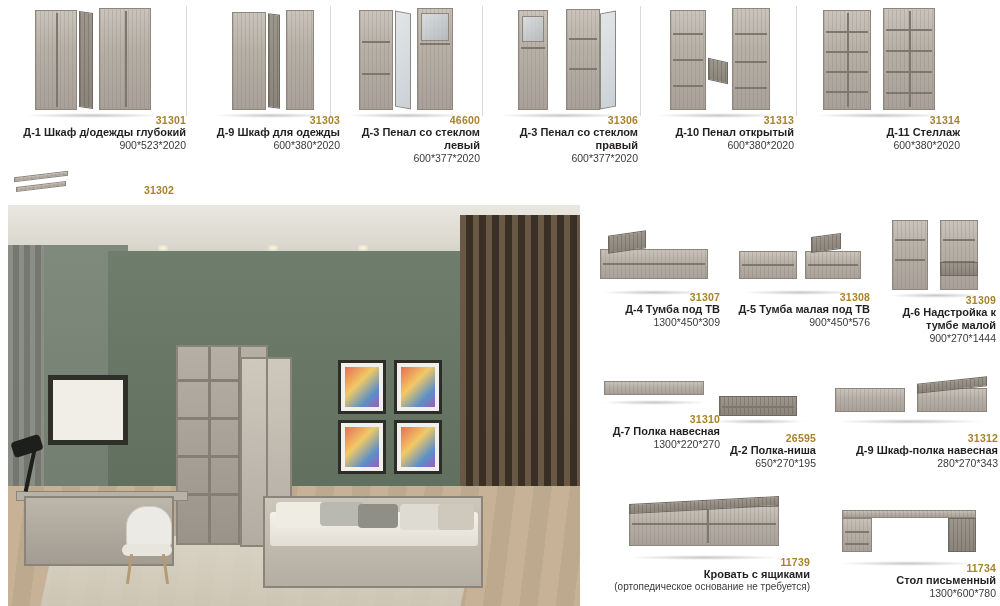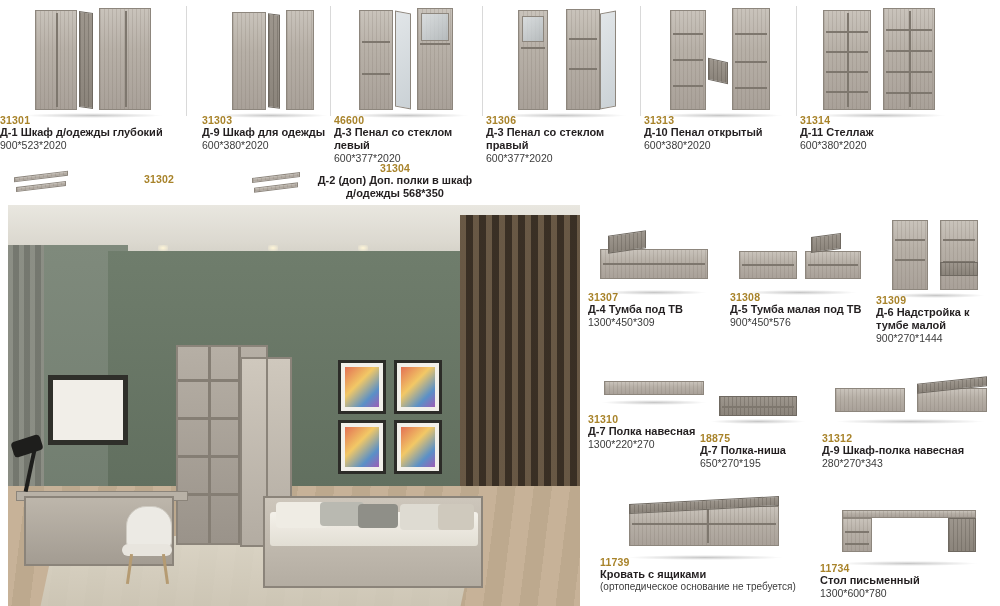--- a/index.html
+++ b/index.html
@@ -16,21 +16,21 @@
   }
   .page {
     position: relative;
     width: 1000px;
     height: 606px;
   }
 
   
   .cell {
     position: absolute;
-    text-align: left;
+    text-align: right;
     color: #231f20;
   }
   .art {
     font-size: 10.5px;
     font-weight: bold;
     color: #a8832a;
     letter-spacing: .2px;
     line-height: 12px;
   }
   .name {
@@ -340,43 +340,31 @@
         <div class="dividerline" style="left:50%;"></div>
       </div>
       <div class="shadow"></div>
     </div>
     <div class="art">31314</div>
     <div class="name">Д-11 Стеллаж</div>
     <div class="dims">600*380*2020</div>
   </div>
 
   <div class="cell" style="left:12px; top:162px; width:230px; text-align:left;">
-    <div style="display:flex; align-items:center; gap:6px;">
+    <div style="display:flex; align-items:flex-end; gap:6px;">
       <div class="imgbox" style="width:58px; height:34px; flex:0 0 58px;">
         <div class="wood" style="position:absolute; left:2px; top:12px; width:54px; height:5px; transform: skewY(-7deg);"></div>
         <div class="wood" style="position:absolute; left:4px; top:22px; width:50px; height:5px; transform: skewY(-7deg);"></div>
       </div>
       <div style="text-align:center; width:168px;">
         <div class="art">31302</div>
       </div>
     </div>
   </div>
 
-  <div class="cell" style="left:248px; top:162px; width:230px; text-align:left;">
-    <div style="display:flex; align-items:flex-start; gap:6px;">
-      <div class="imgbox" style="width:58px; height:34px; flex:0 0 58px;">
-        <div class="wood" style="position:absolute; left:4px; top:13px; width:48px; height:5px; transform: skewY(-7deg);"></div>
-        <div class="wood" style="position:absolute; left:6px; top:23px; width:44px; height:5px; transform: skewY(-7deg);"></div>
-      </div>
-      <div style="text-align:center; width:168px;">
-        <div class="art">31304</div>
-        <div class="name">Д-2 (доп) Доп. полки в шкаф д/одежды  568*350</div>
-      </div>
-    </div>
-  </div>
 
   <div class="room">
     <div class="ceiling"></div>
     <div class="ceil-shadow"></div>
     <div class="wall-left"></div>
     <div class="wall-main"></div>
     <div class="wall-right"></div>
     <div class="slats"></div>
     <div class="curtain"></div>
     <div class="spot" style="left:150px;"></div>
@@ -494,22 +482,22 @@
     <div class="dims">1300*220*270</div>
   </div>
 
   <div class="cell" style="left:700px; top:370px; width:116px;">
     <div class="imgbox" style="width:110px; height:62px;">
       <div class="wood dark" style="position:absolute; left:16px; top:26px; width:78px; height:20px;">
         <div class="shelfline" style="top:9px;"></div>
       </div>
       <div class="shadow" style="bottom:8px;"></div>
     </div>
-    <div class="art">18875</div>
-    <div class="name">Д-7 Полка-ниша</div>
+    <div class="art">26595</div>
+    <div class="name">Д-2 Полка-ниша</div>
     <div class="dims">650*270*195</div>
   </div>
 
   <div class="cell" style="left:822px; top:366px; width:176px;">
     <div class="imgbox" style="width:170px; height:66px;">
       <div class="wood" style="position:absolute; left:10px; top:22px; width:70px; height:24px;"></div>
       <div class="wood" style="position:absolute; left:92px; top:22px; width:70px; height:24px;"></div>
       <div class="wood dark" style="position:absolute; left:92px; top:14px; width:70px; height:10px; transform: skewY(-6deg);"></div>
       <div class="shadow" style="bottom:8px;"></div>
     </div>

